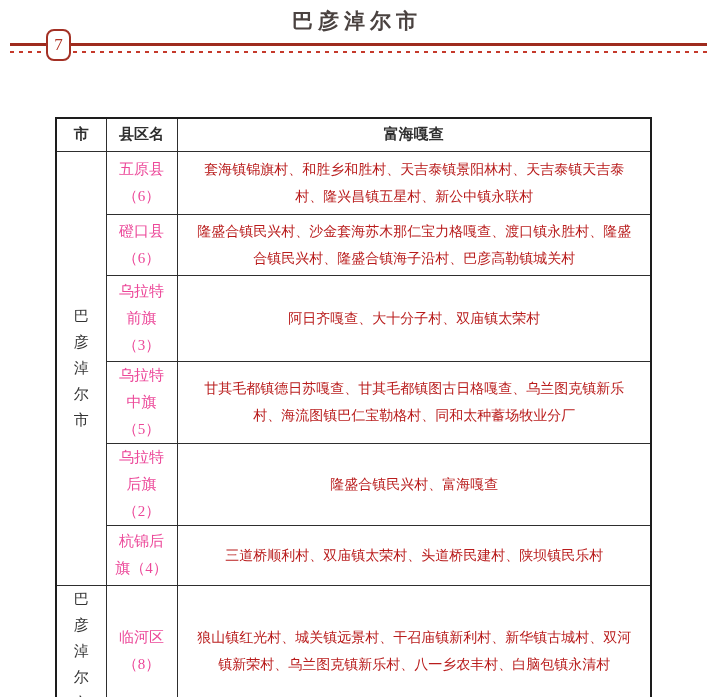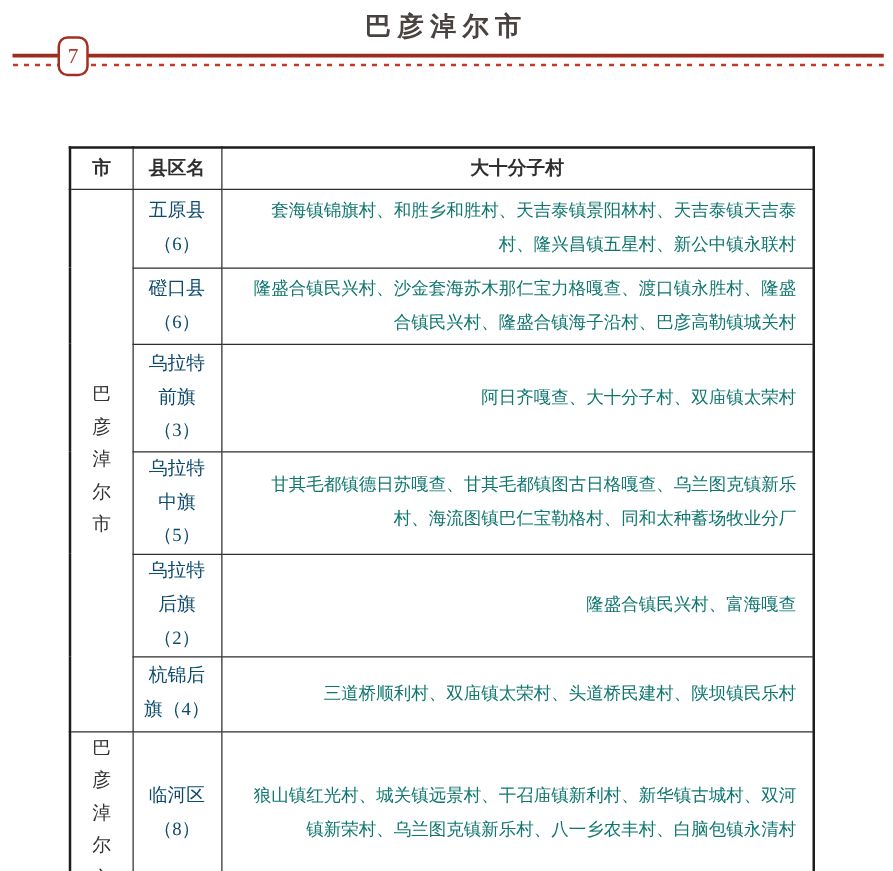--- a/index.html
+++ b/index.html
@@ -74,28 +74,28 @@
     white-space: pre-line;
     font-size: 15px;
     line-height: 26px;
     color: #333333;
   }
   td.county-cell {
     text-align: center;
     white-space: pre-line;
     font-size: 15px;
     line-height: 27px;
-    color: #0c4a6e;
+    color: #ec4899;
   }
   td.villages-cell {
     font-size: 14px;
     line-height: 27px;
     padding: 3px 13px 3px 14px;
-    text-align: right;
-    color: #0f766e;
+    text-align: center;
+    color: #b91c1c;
   }
 </style>
 </head>
 <body>
 
 <div class="page">
 
   <div class="doc-header">
     <h1 class="title">巴彦淖尔市</h1>
     <div class="rule-solid"></div>
@@ -108,21 +108,21 @@
   <table class="admin-table">
     <colgroup>
       <col class="col-city">
       <col class="col-county">
       <col class="col-villages">
     </colgroup>
     <tbody>
         <tr style="height:33px">
       <th class="hdr">市</th>
       <th class="hdr">县区名</th>
-      <th class="hdr">大十分子村</th>
+      <th class="hdr">富海嘎查</th>
     </tr>
     <tr style="height:63px">
       <td class="city-cell" rowspan="6">巴
 彦
 淖
 尔
 市</td>
       <td class="county-cell">五原县
 （6）</td>
       <td class="villages-cell">套海镇锦旗村、和胜乡和胜村、天吉泰镇景阳林村、天吉泰镇天吉泰村、隆兴昌镇五星村、新公中镇永联村</td>

